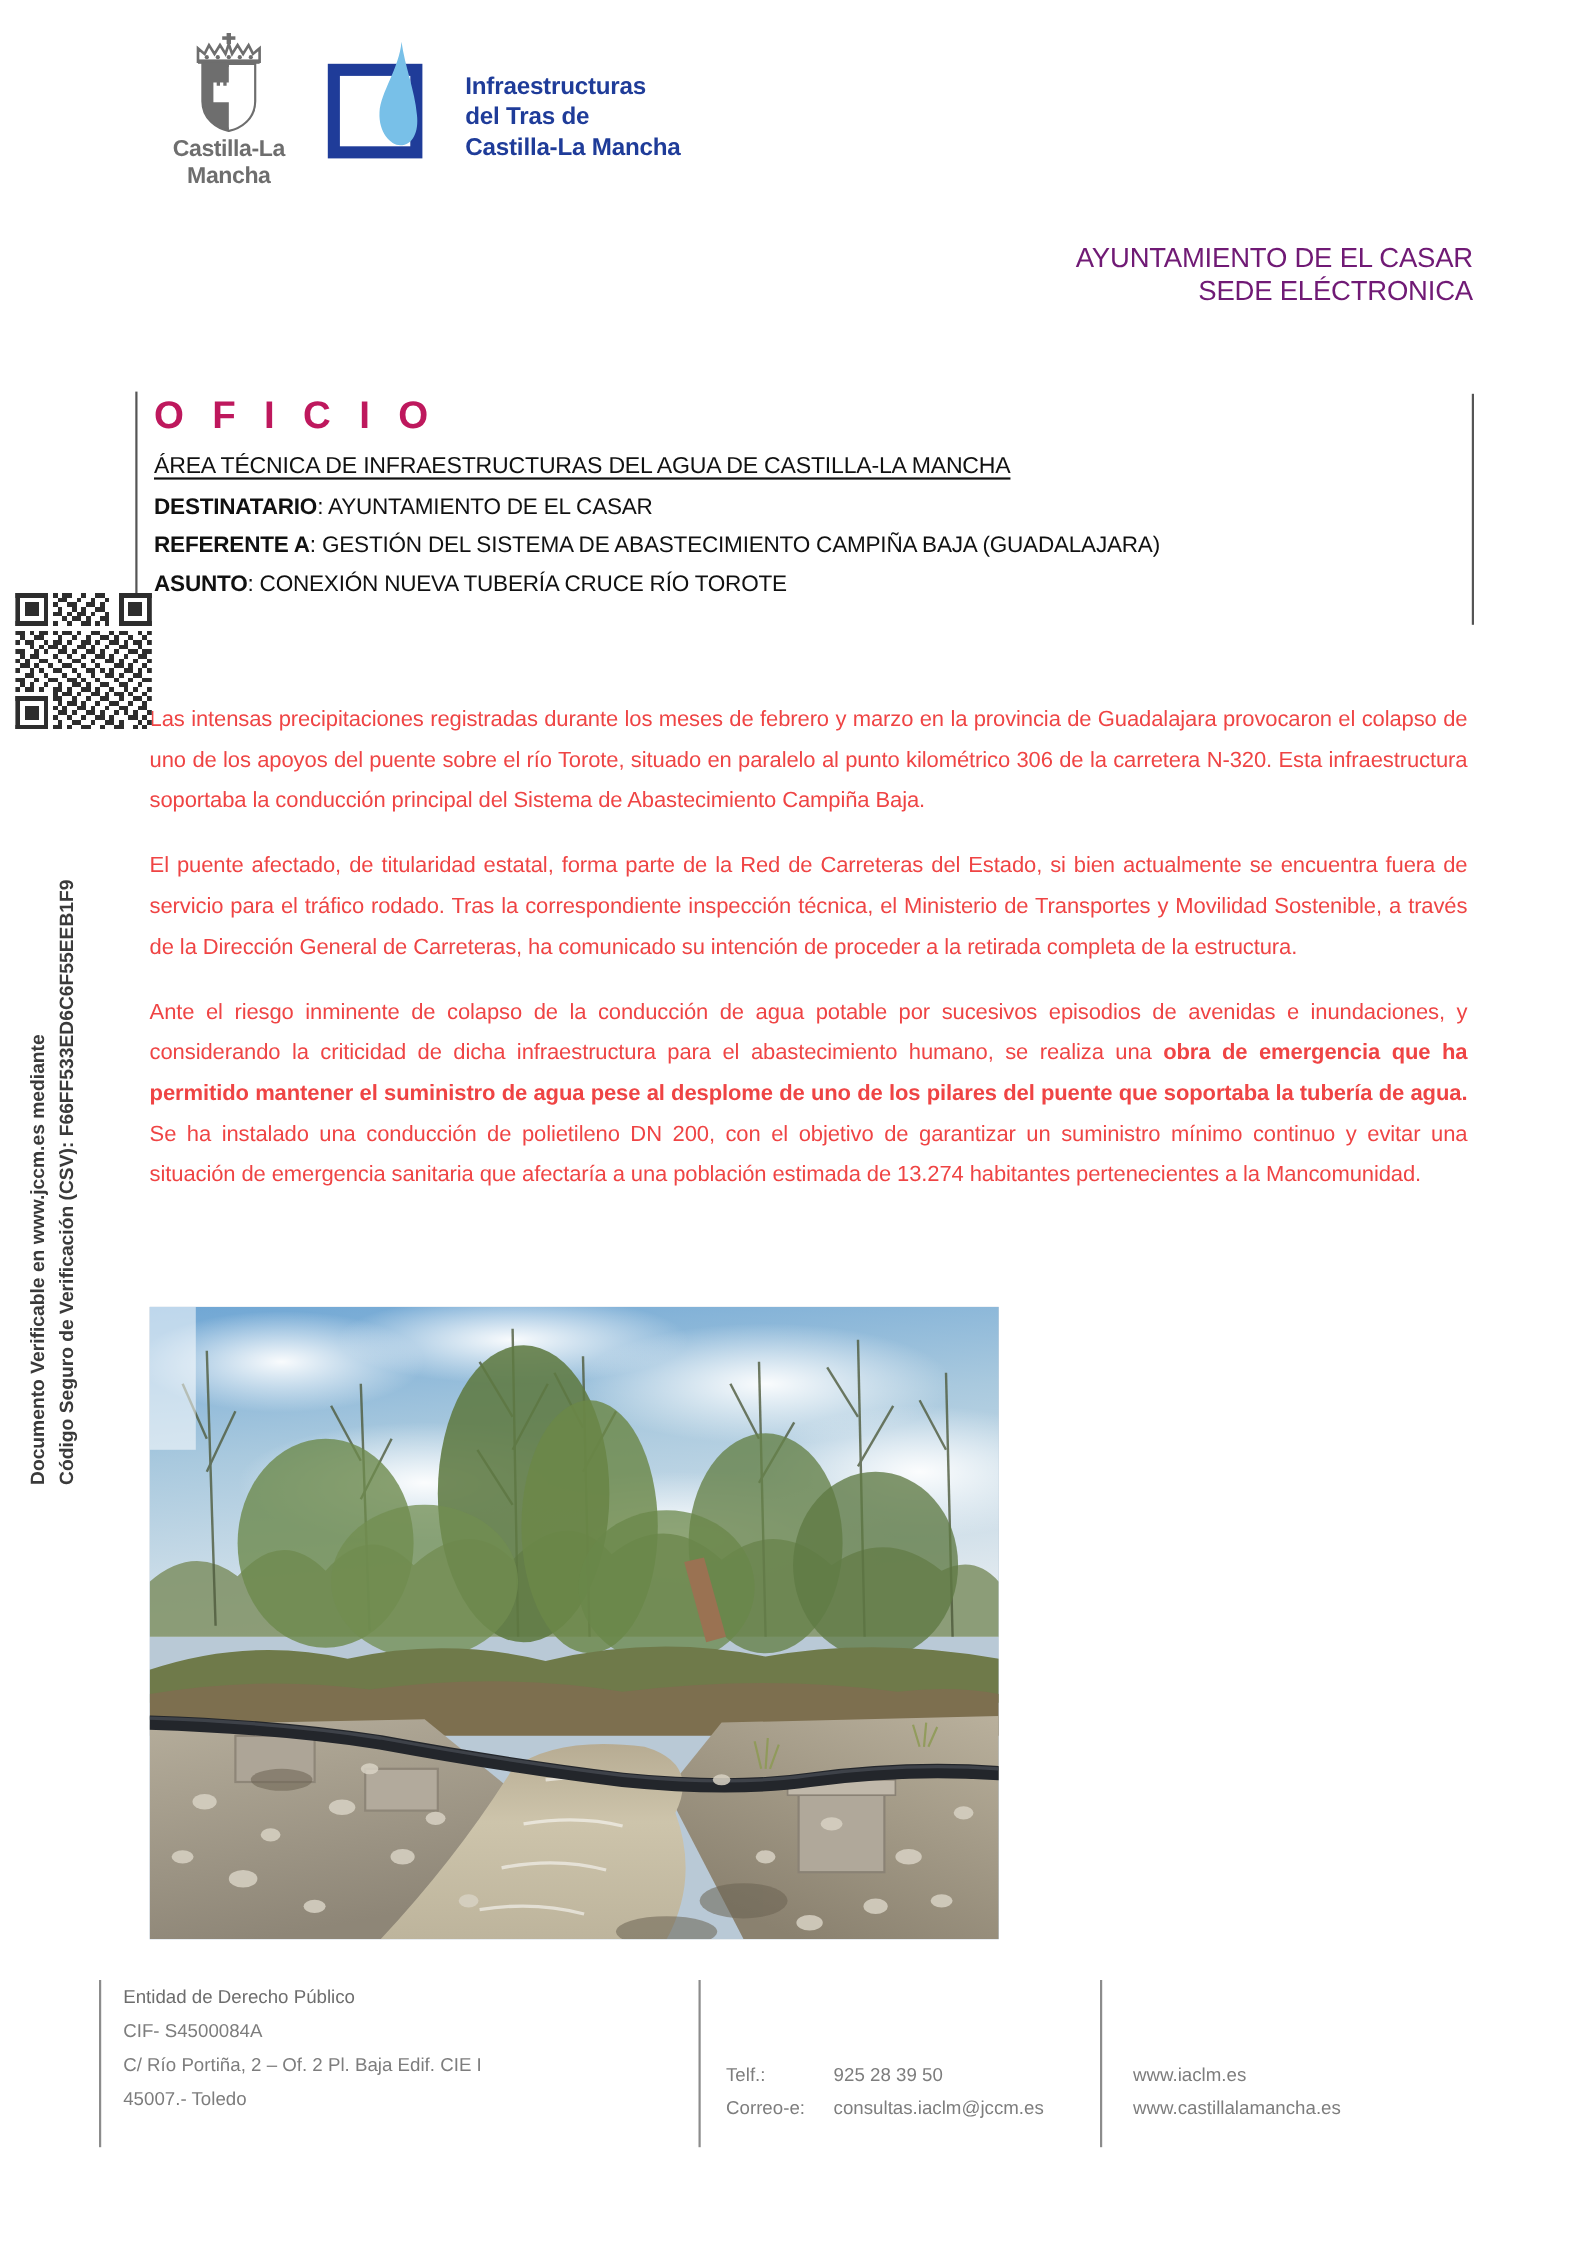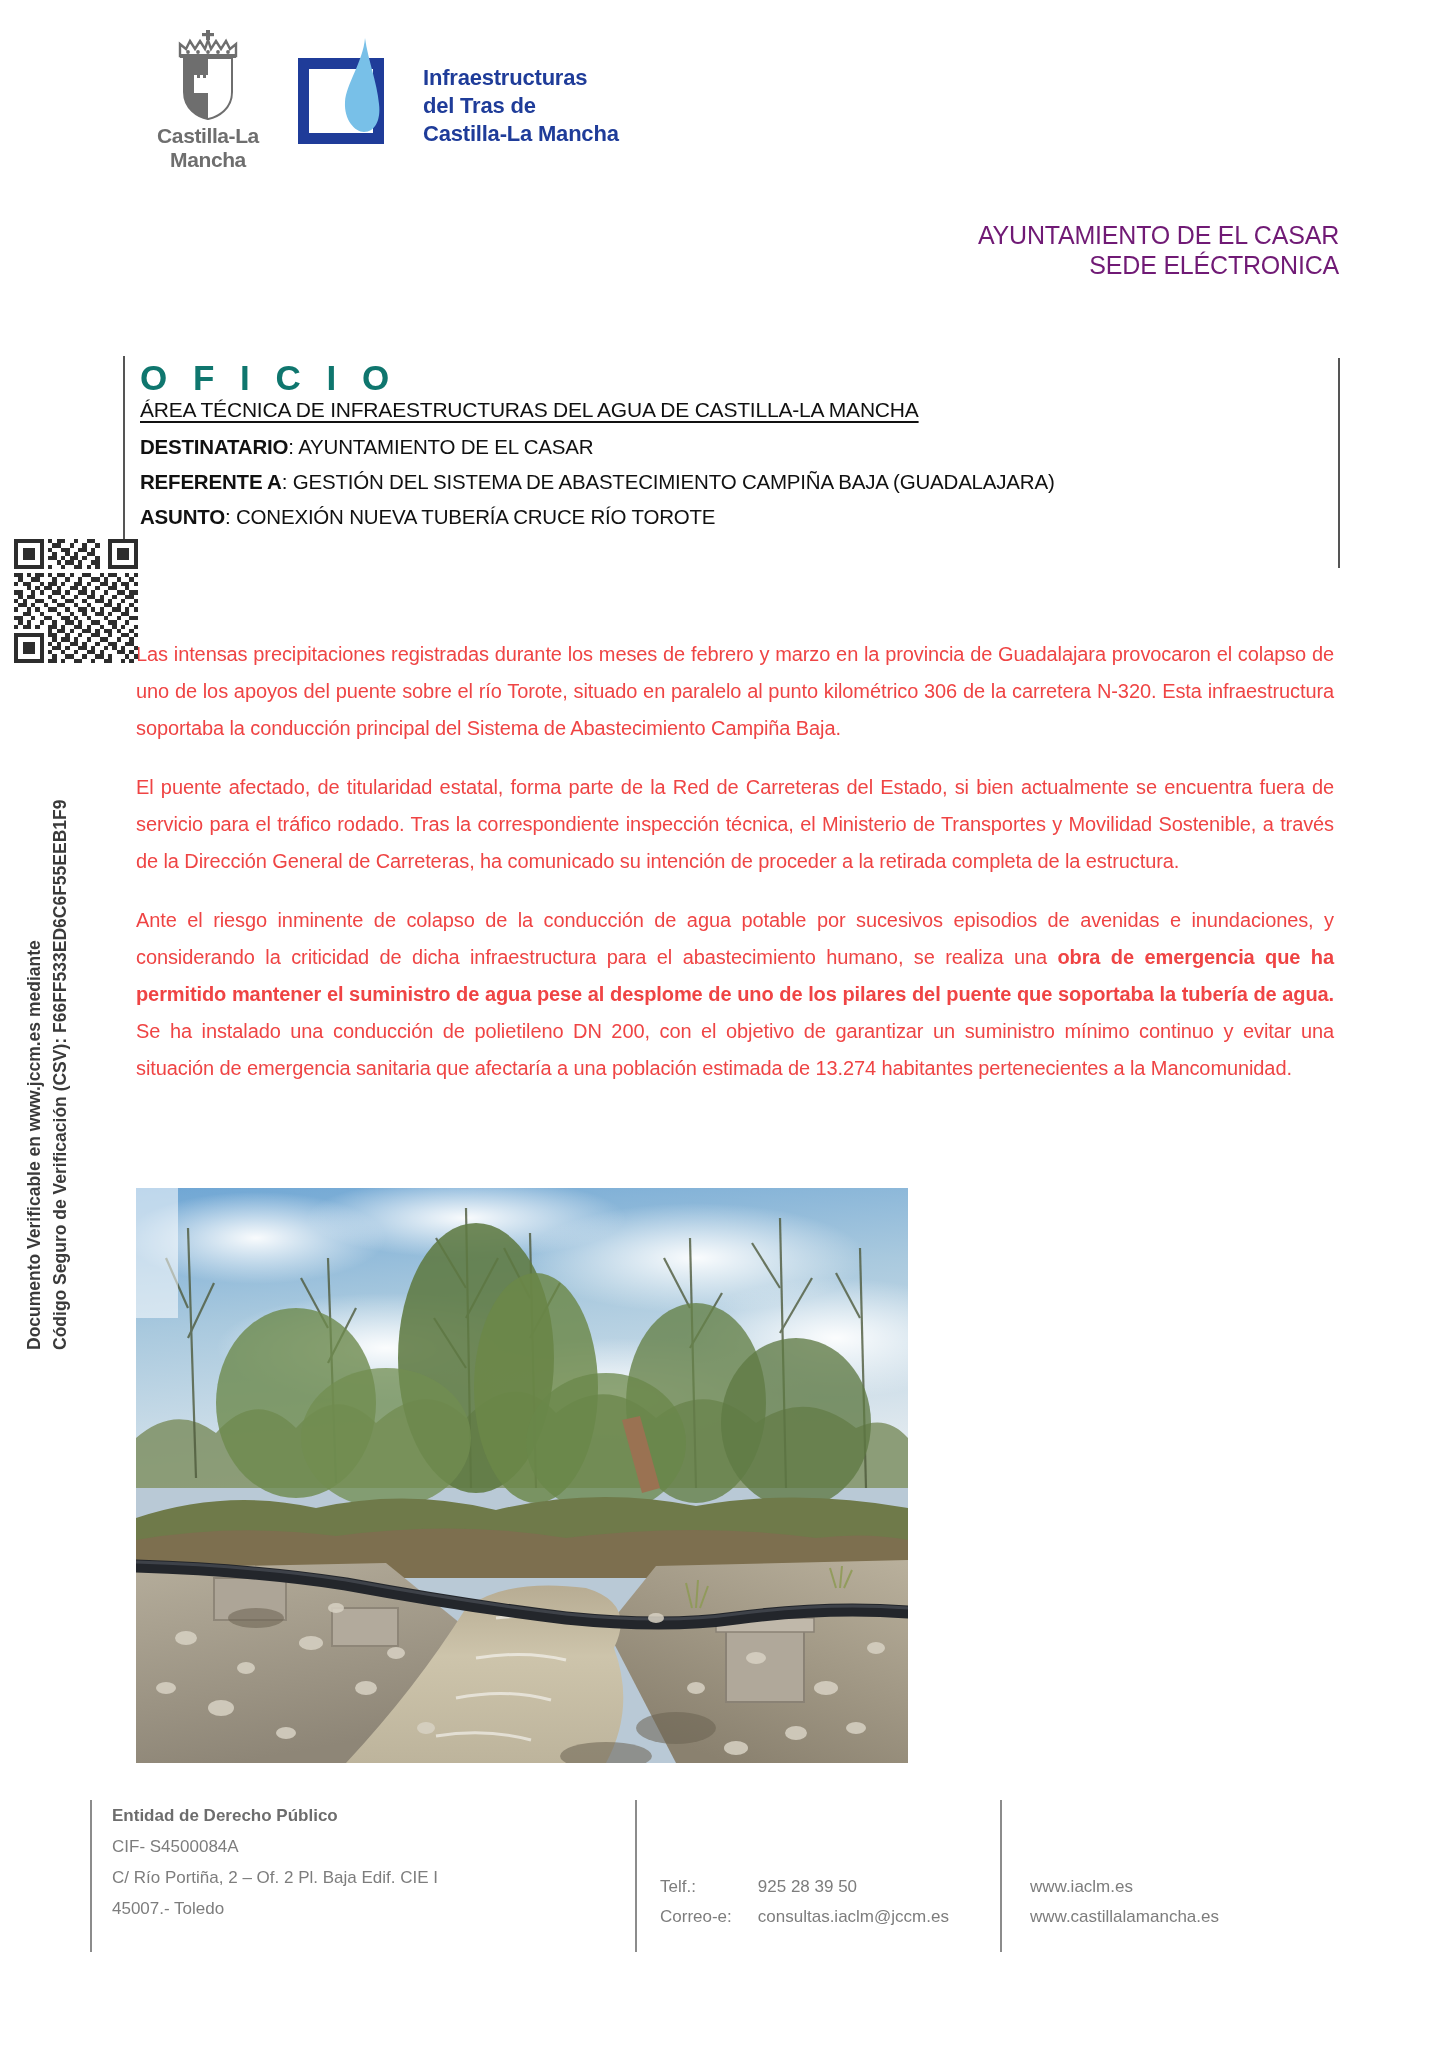--- a/index.html
+++ b/index.html
@@ -131,21 +131,22 @@
   .oficio-block {
     position: absolute;
     left: 140px;
     top: 358px;
     width: 1190px;
   }
   .oficio-title {
     font-weight: bold;
     font-size: 35px;
     letter-spacing: 8px;
-    color: #0f766e;
+    color: #be185d;
+    margin-bottom: 14px;
   }
   .oficio-area {
     font-size: 21px;
     letter-spacing: -0.2px;
     text-decoration: underline;
     text-underline-offset: 4px;
     margin-bottom: 13px;
     color: #111;
   }
   .oficio-line {
@@ -238,21 +239,21 @@
   .foot-sep-2 { left: 545px; top: 4px;  height: 152px; }
   .foot-sep-3 { left: 910px; top: 4px;  height: 152px; }
 
   .foot-col-1 {
     position: absolute;
     left: 22px;
     top: 4px;
     font-size: 17px;
     line-height: 31px;
   }
-  .foot-col-1 .strong { font-weight: bold; color: #6d6d6d; }
+  .foot-col-1 .strong { font-weight: normal; color: #6d6d6d; }
 
   .foot-col-2 {
     position: absolute;
     left: 570px;
     top: 76px;
     font-size: 17px;
     line-height: 30px;
   }
   .foot-col-2 table { border-collapse: collapse; }
   .foot-col-2 td { padding: 0 0 0 0; font-size: 17px; color: #7d7d7d; }

